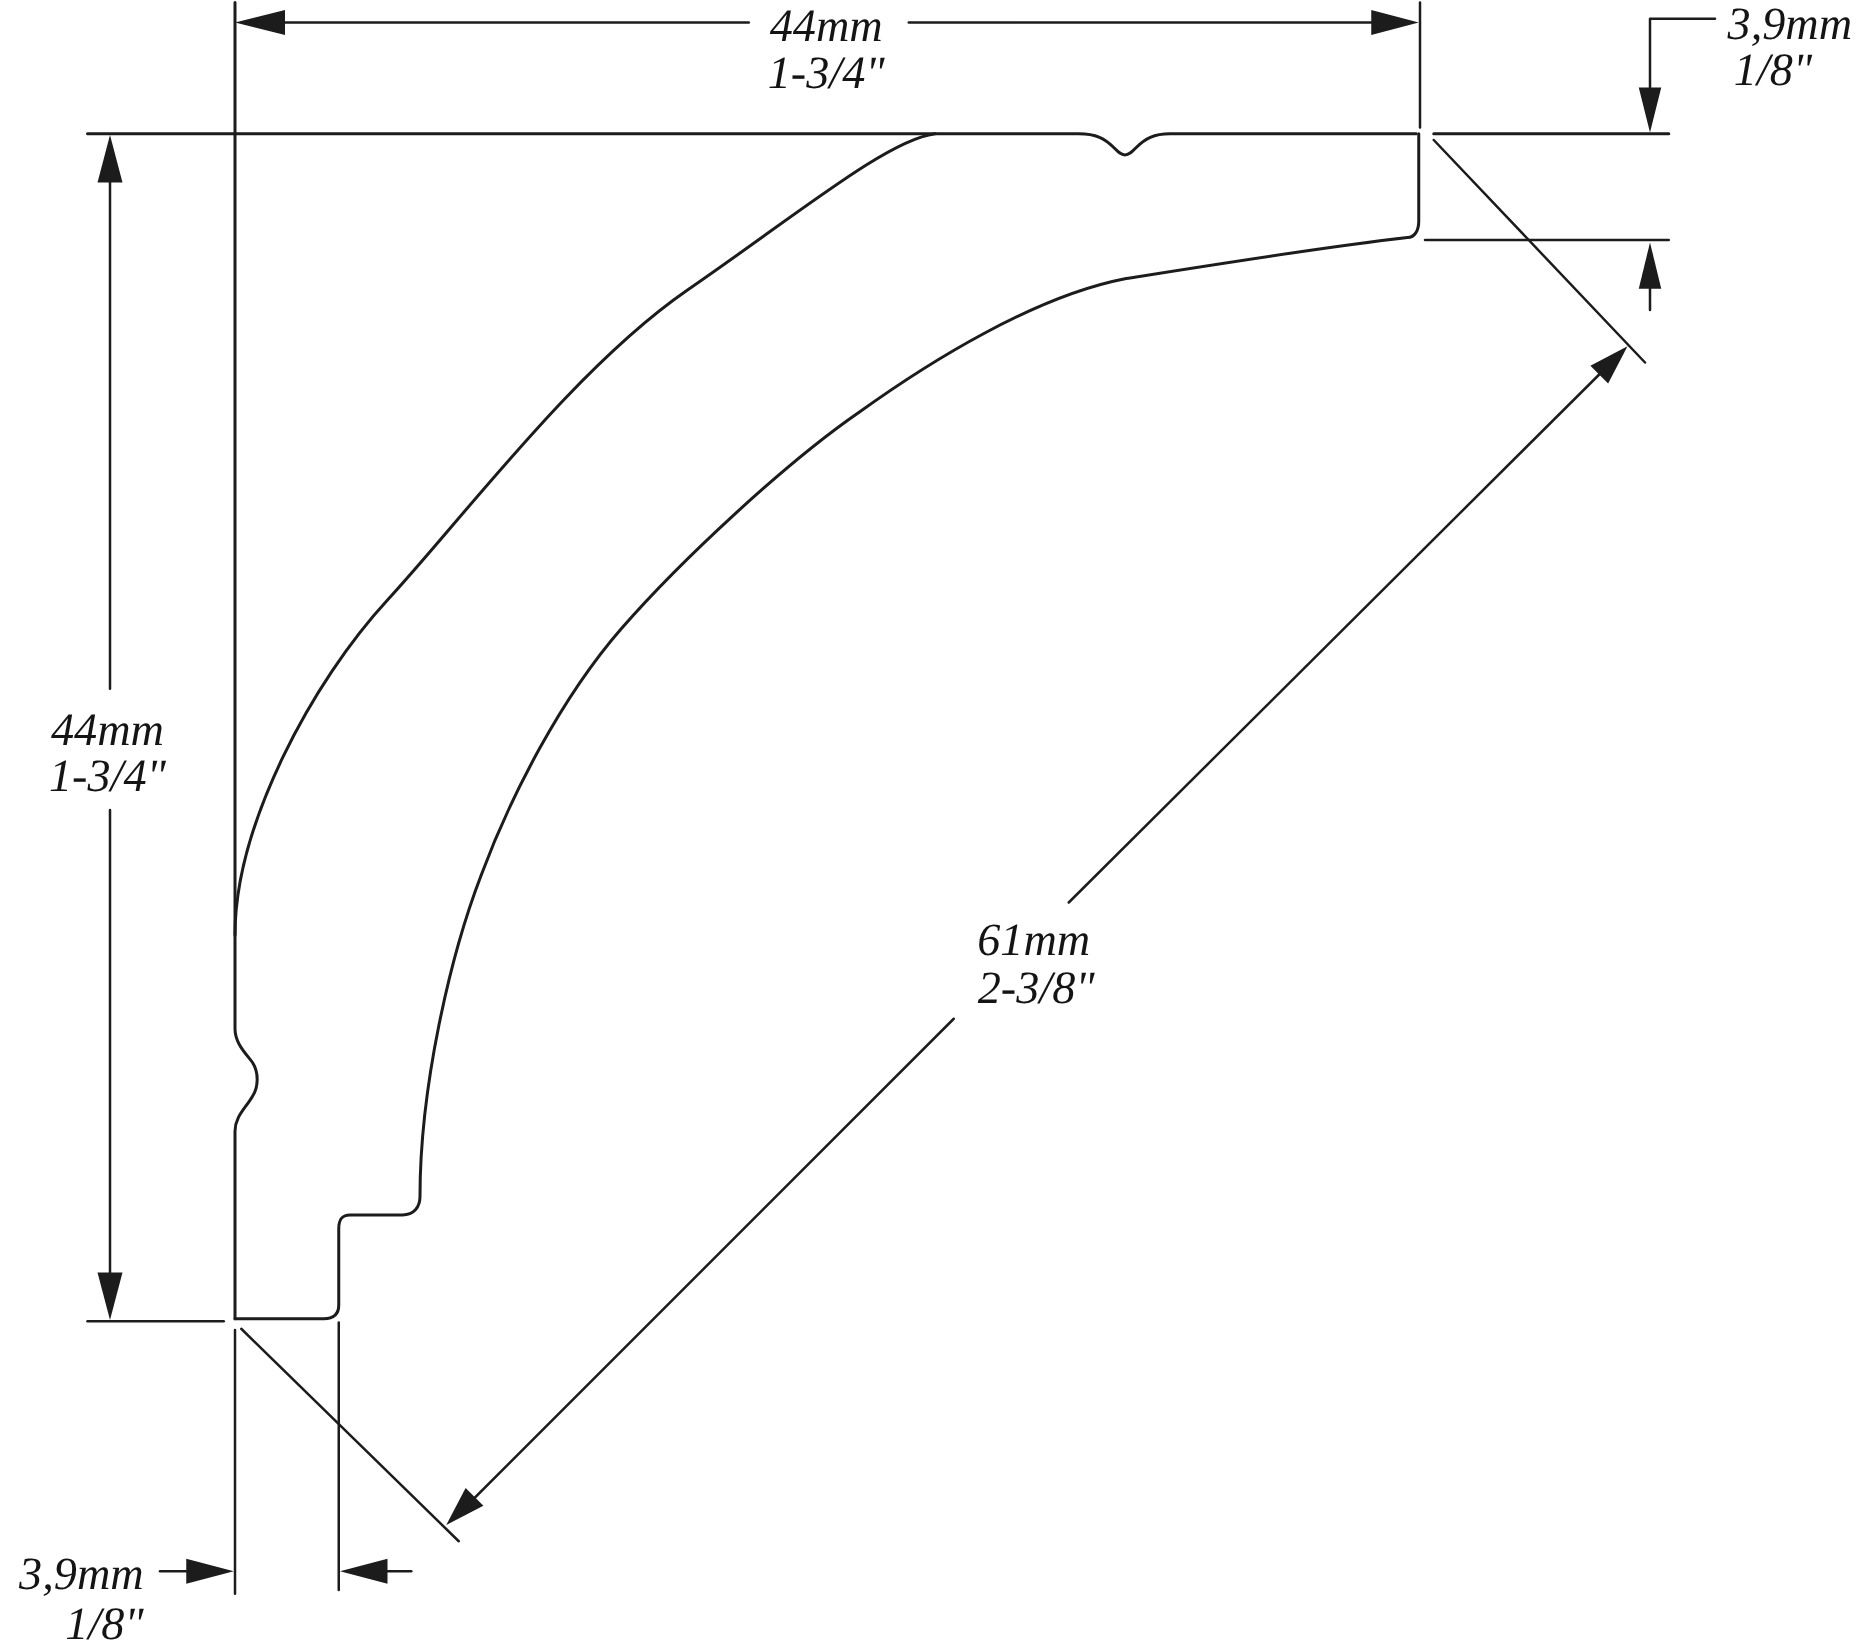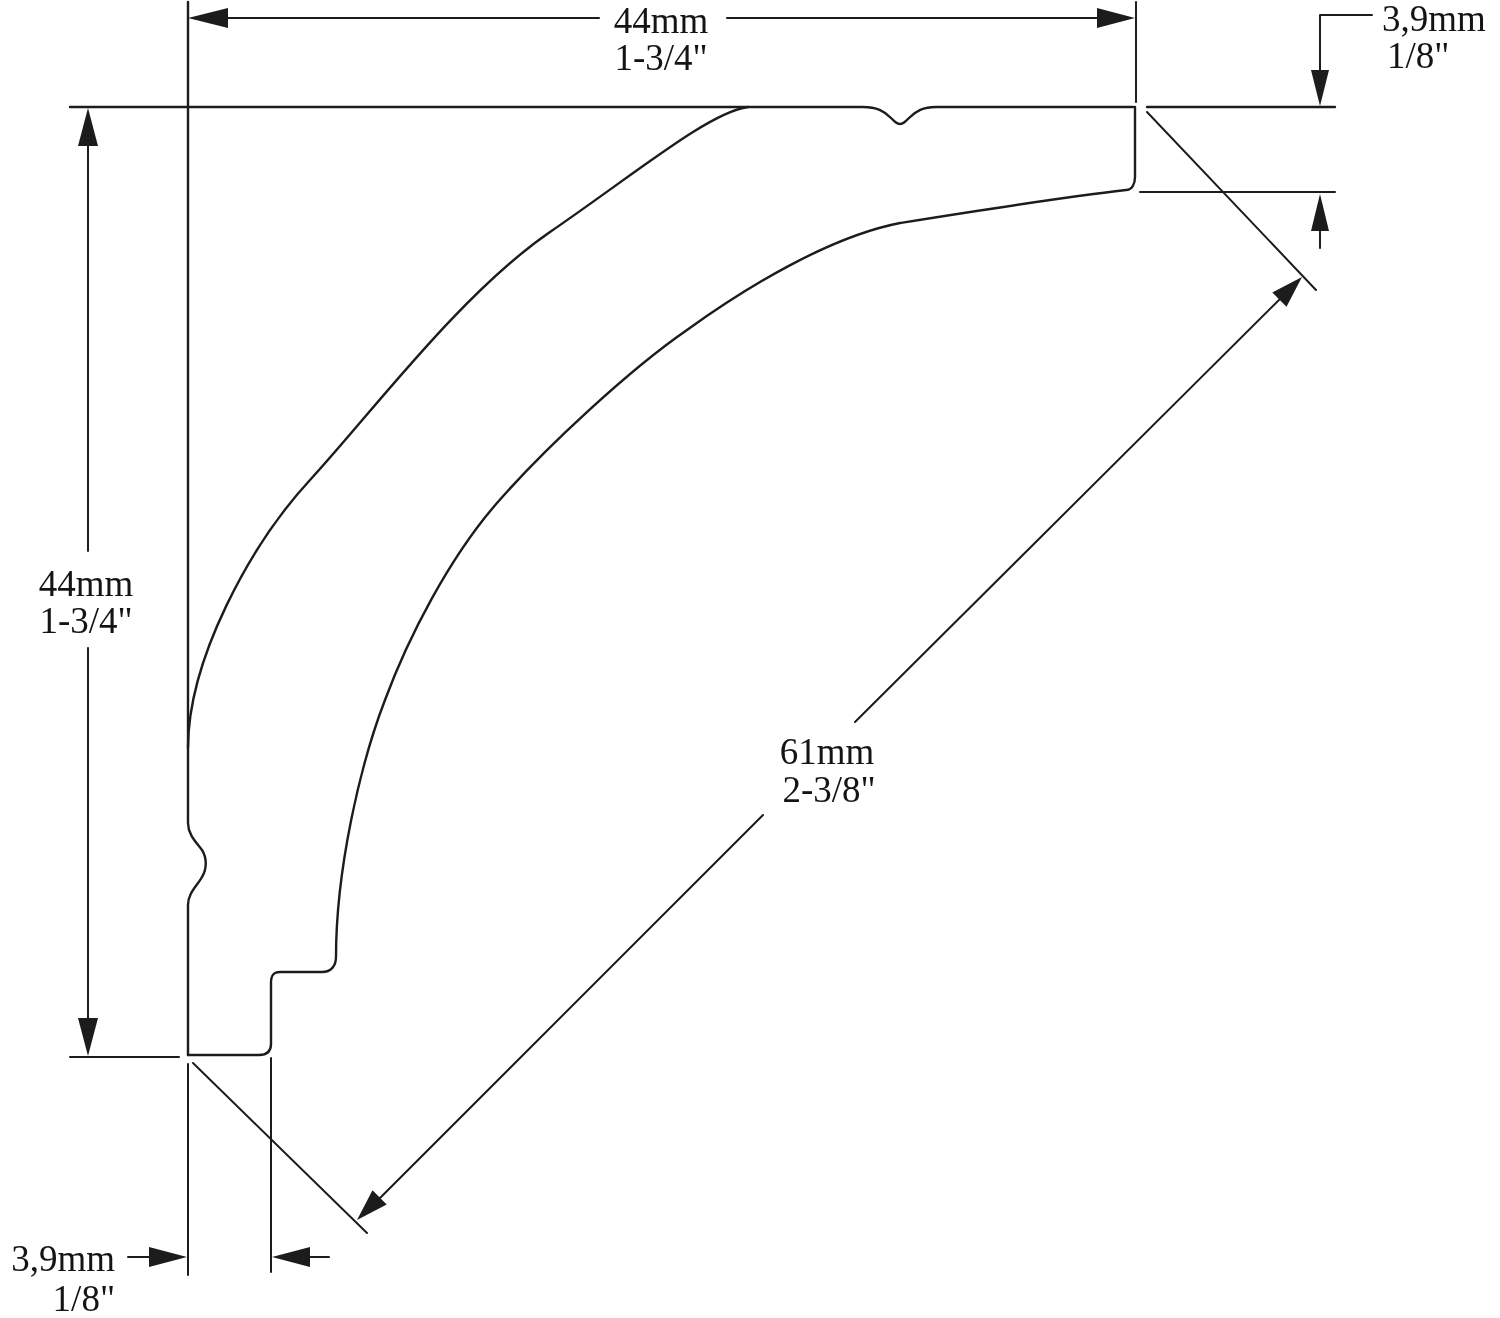--- a/index.html
+++ b/index.html
@@ -6,20 +6,21 @@
     margin: 0;
     padding: 0;
     background: #ffffff;
   }
   .stage {
     position: relative;
     width: 1500px;
     height: 1318px;
     background: #ffffff;
     overflow: hidden;
+    font-style: italic;
   }
   svg { display: block; }
   .labels {
     font-family: "Liberation Serif", "DejaVu Serif", serif;
     font-size: 37px;
   }
 </style>
 </head>
 <body>
 

